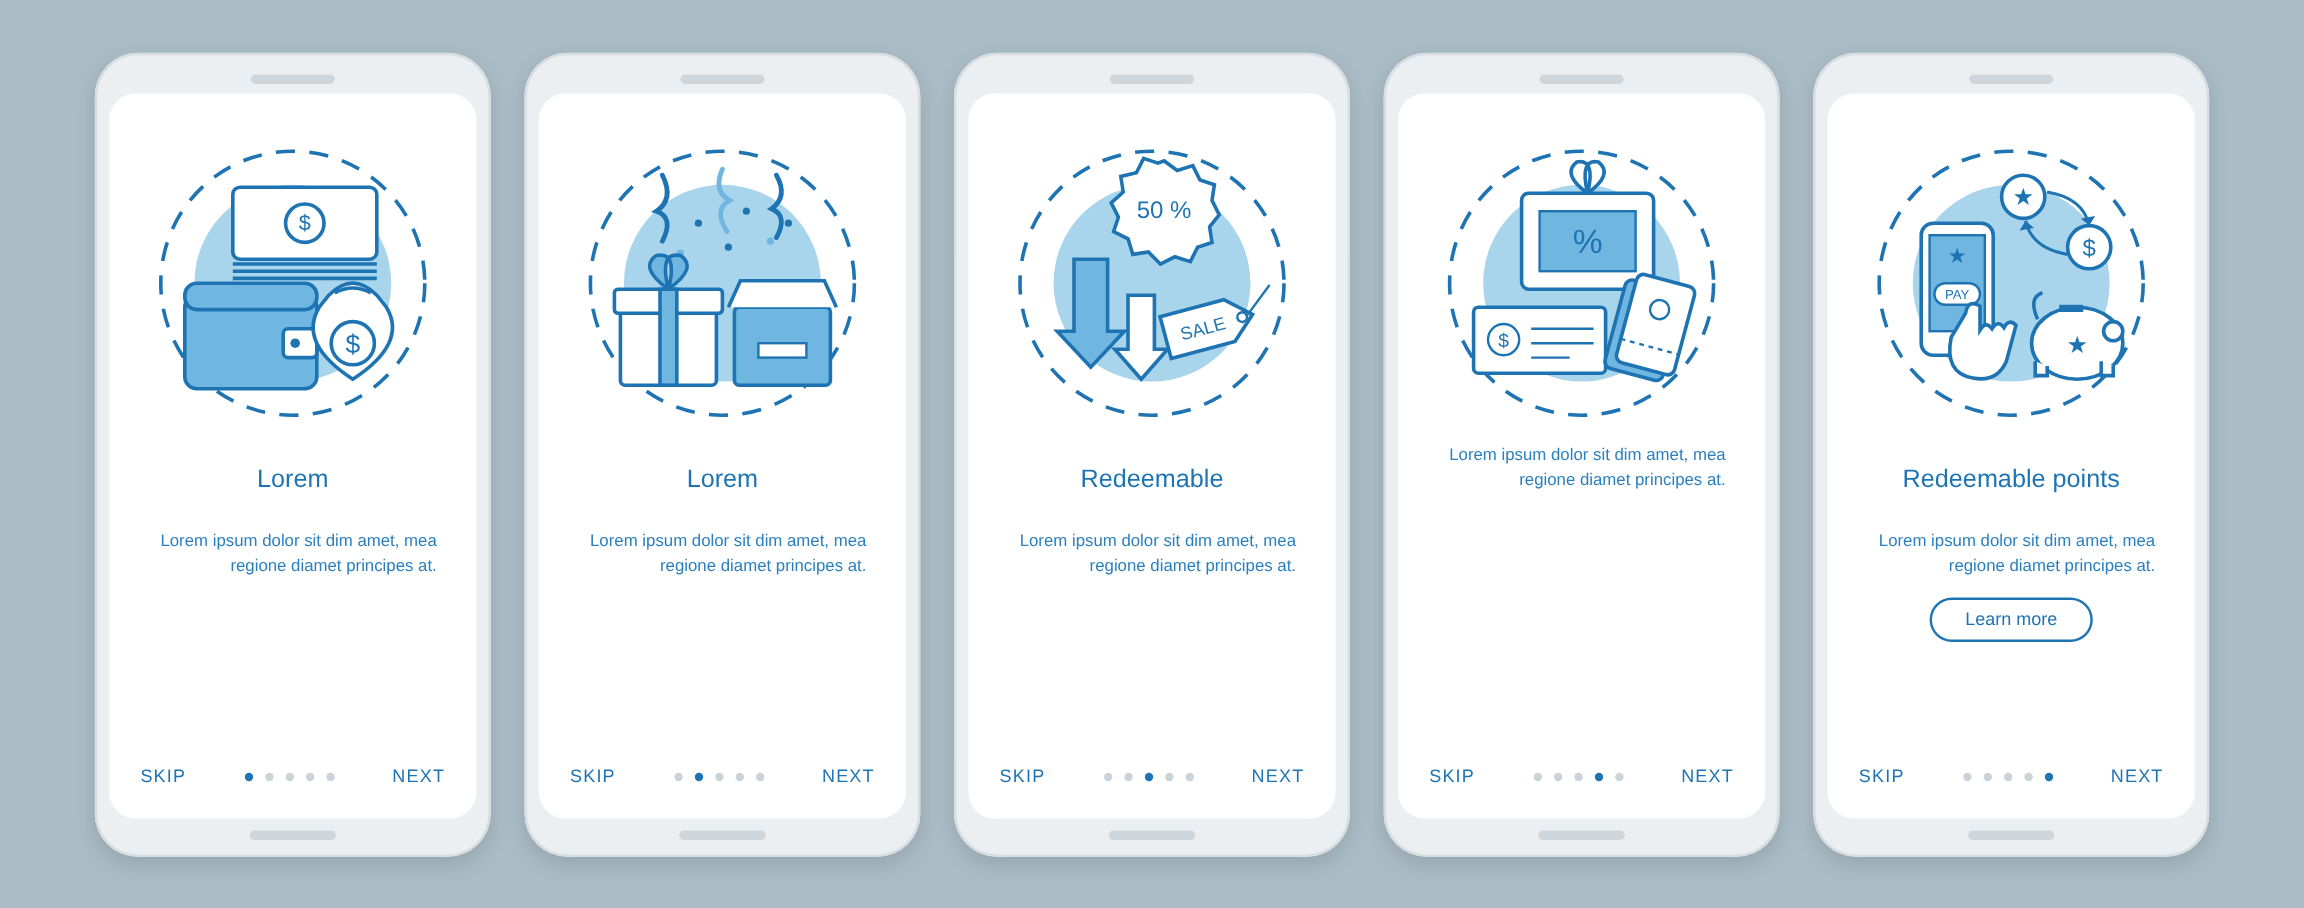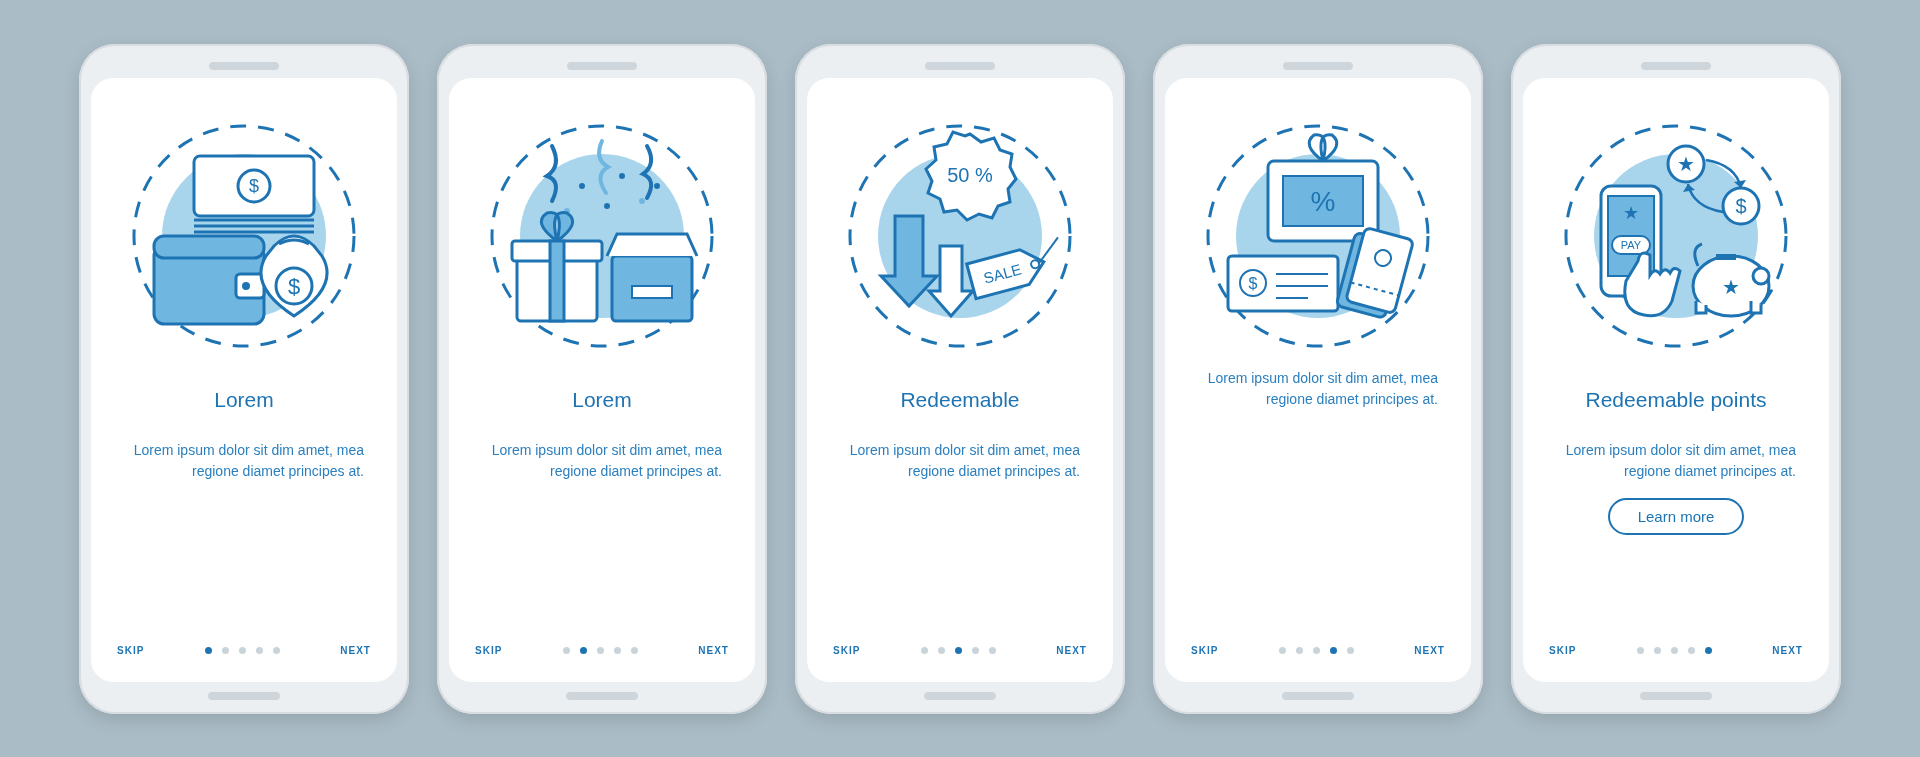--- a/index.html
+++ b/index.html
@@ -80,26 +80,26 @@
   .spacer { flex: 1; }
   .footer {
     width: 100%;
     display: flex;
     align-items: center;
     justify-content: space-between;
     padding: 0 4px 6px;
   }
   .skip, .next {
     color: #1e74b3;
-    font-size: 10px;
+    font-size: 15px;
     letter-spacing: 1px;
     background: none;
     border: none;
     cursor: pointer;
-    font-weight: 700;
+    font-weight: 400;
   }
   .dots {
     display: flex;
     gap: 10px;
   }
   .dot {
     width: 7px;
     height: 7px;
     border-radius: 50%;
     background: #c9d3da;

